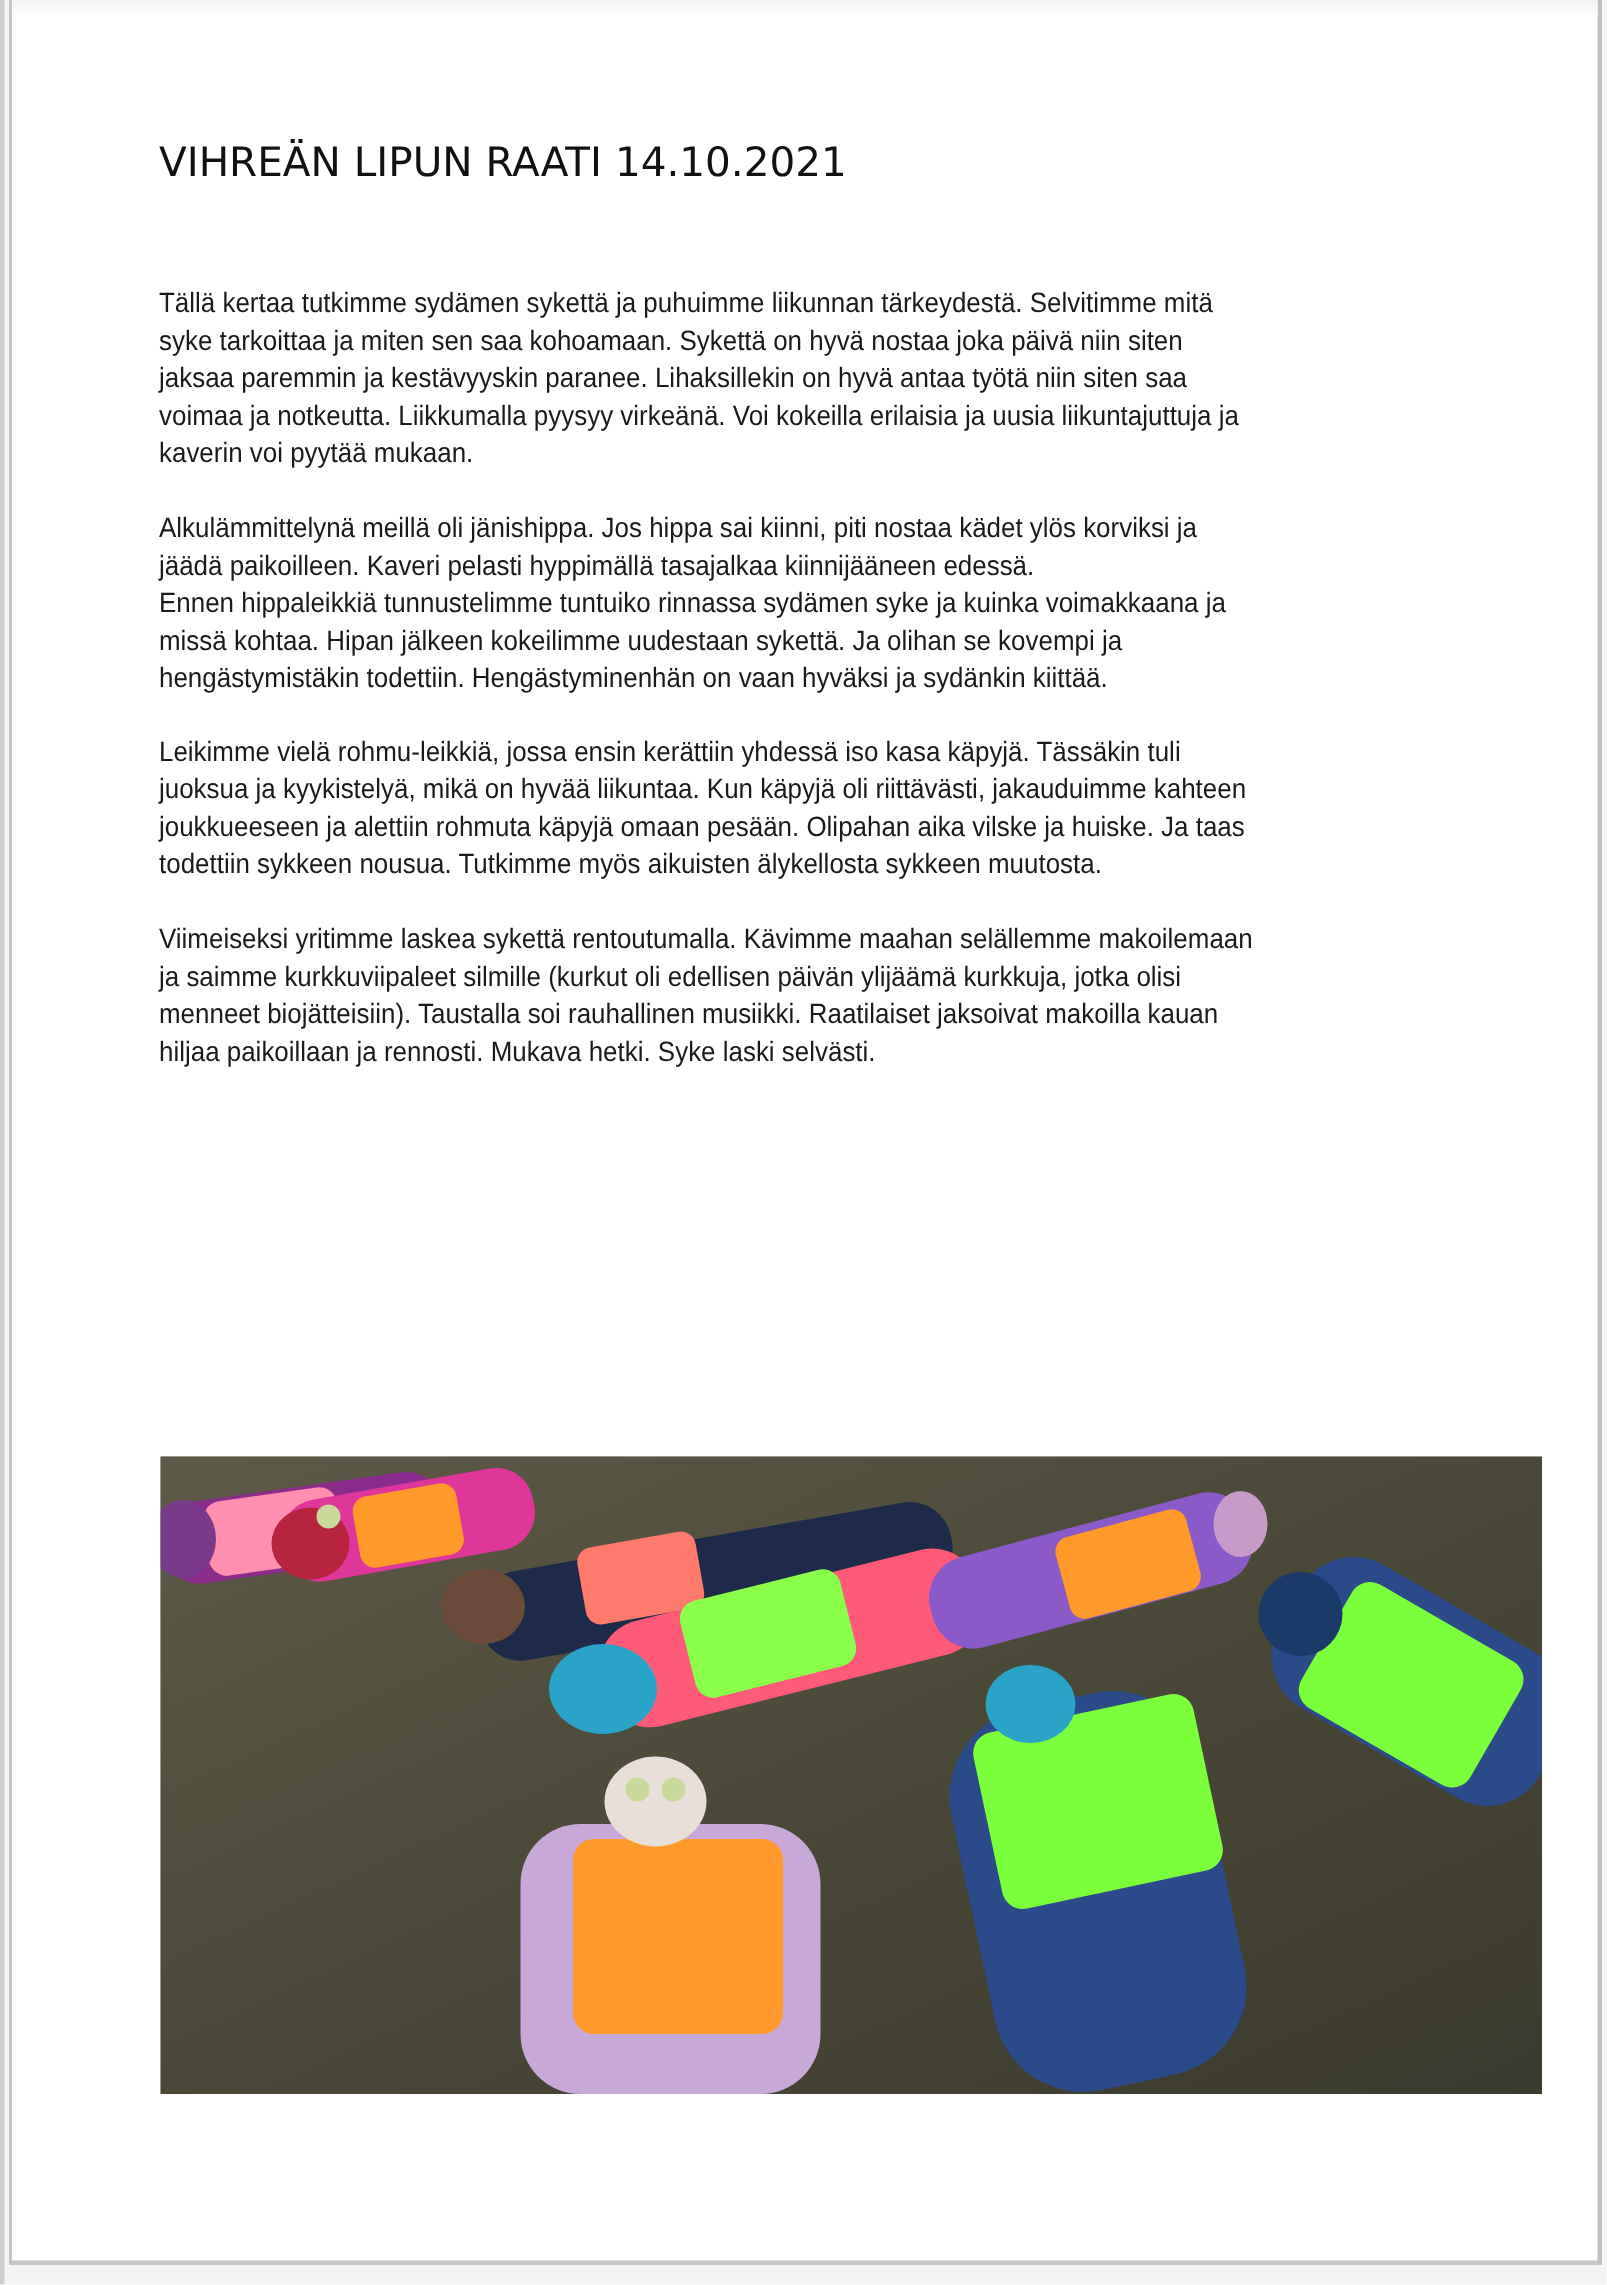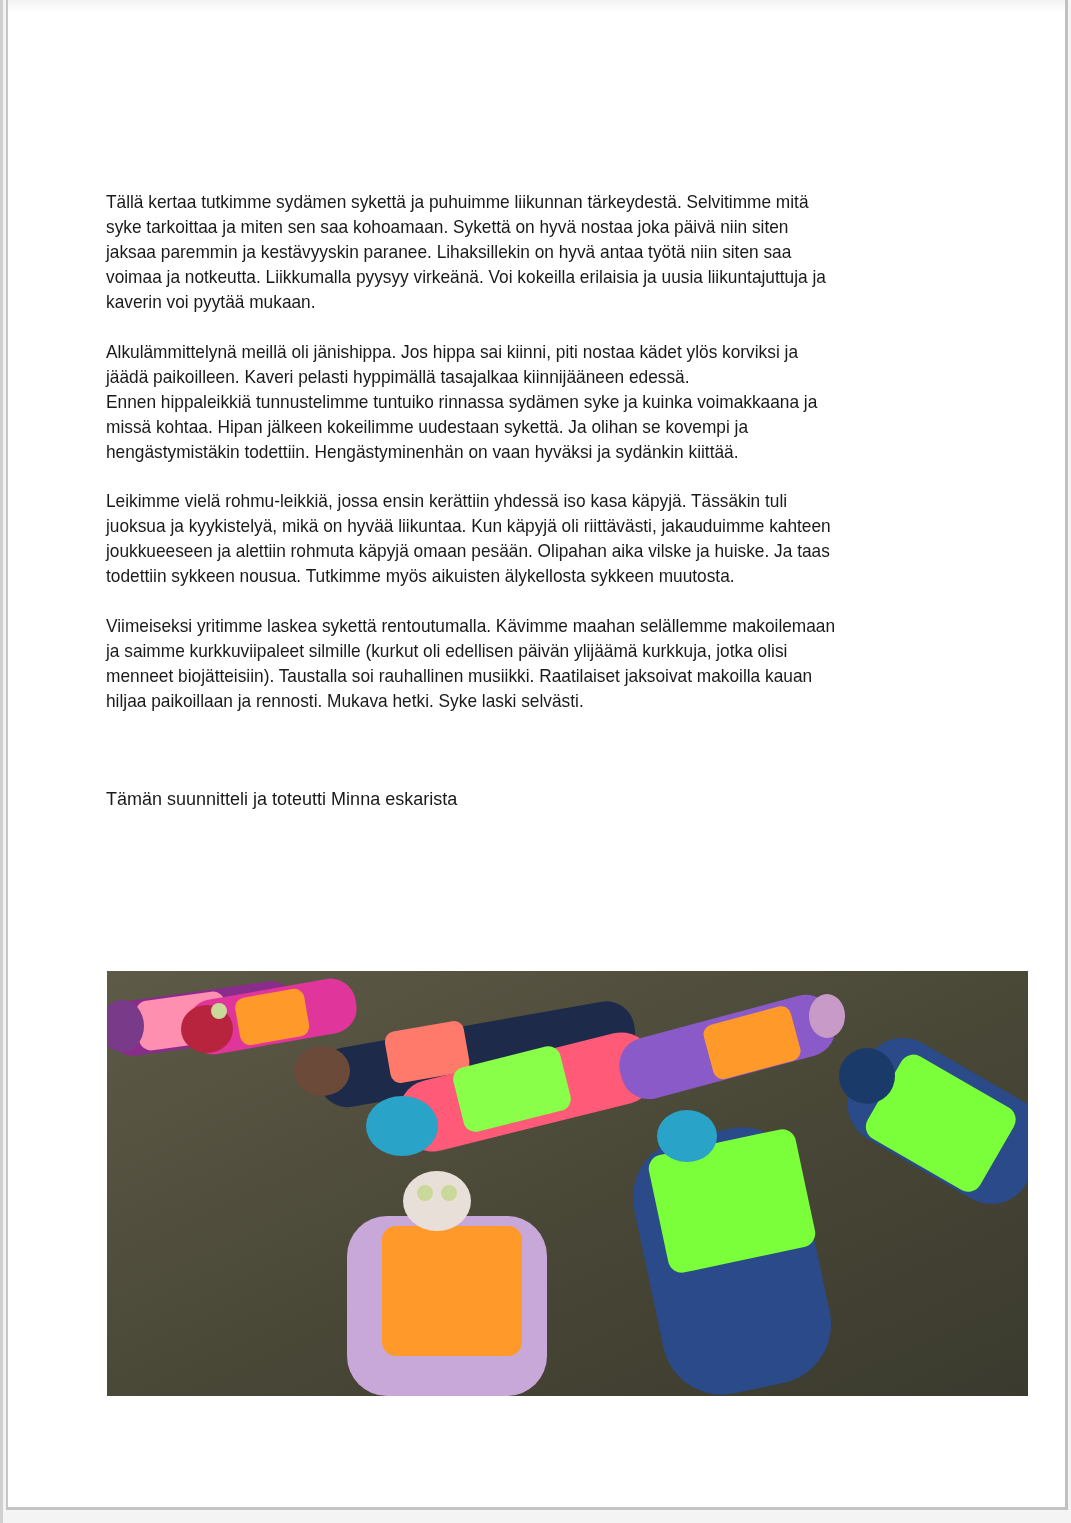--- a/index.html
+++ b/index.html
@@ -41,39 +41,39 @@
     position: absolute; left: 99px; top: 971px; width: 921px; height: 425px; overflow: hidden;
     background: #4b4a3c;
   }
   .photo svg { display: block; }
 </style>
 </head>
 <body>
 
 <div class="left-rule"></div>
 <div class="page">
+  <h1 class="title">VIHREÄN LIPUN RAATI 14.10.2021</h1>
   <p class="para" id="p1">Tällä kertaa tutkimme sydämen sykettä ja puhuimme liikunnan tärkeydestä. Selvitimme mitä
 syke tarkoittaa ja miten sen saa kohoamaan. Sykettä on hyvä nostaa joka päivä niin siten
 jaksaa paremmin ja kestävyyskin paranee. Lihaksillekin on hyvä antaa työtä niin siten saa
 voimaa ja notkeutta. Liikkumalla pyysyy virkeänä. Voi kokeilla erilaisia ja uusia liikuntajuttuja ja
 kaverin voi pyytää mukaan.</p>
   <p class="para" id="p2">Alkulämmittelynä meillä oli jänishippa. Jos hippa sai kiinni, piti nostaa kädet ylös korviksi ja
 jäädä paikoilleen. Kaveri pelasti hyppimällä tasajalkaa kiinnijääneen edessä.
 Ennen hippaleikkiä tunnustelimme tuntuiko rinnassa sydämen syke ja kuinka voimakkaana ja
 missä kohtaa. Hipan jälkeen kokeilimme uudestaan sykettä. Ja olihan se kovempi ja
 hengästymistäkin todettiin. Hengästyminenhän on vaan hyväksi ja sydänkin kiittää.</p>
   <p class="para" id="p3">Leikimme vielä rohmu-leikkiä, jossa ensin kerättiin yhdessä iso kasa käpyjä. Tässäkin tuli
 juoksua ja kyykistelyä, mikä on hyvää liikuntaa. Kun käpyjä oli riittävästi, jakauduimme kahteen
 joukkueeseen ja alettiin rohmuta käpyjä omaan pesään. Olipahan aika vilske ja huiske. Ja taas
 todettiin sykkeen nousua. Tutkimme myös aikuisten älykellosta sykkeen muutosta.</p>
   <p class="para" id="p4">Viimeiseksi yritimme laskea sykettä rentoutumalla. Kävimme maahan selällemme makoilemaan
 ja saimme kurkkuviipaleet silmille (kurkut oli edellisen päivän ylijäämä kurkkuja, jotka olisi
 menneet biojätteisiin). Taustalla soi rauhallinen musiikki. Raatilaiset jaksoivat makoilla kauan
 hiljaa paikoillaan ja rennosti. Mukava hetki. Syke laski selvästi.</p>
-  <p class="credit">Tämän suunnitteli ja toteutti Minna eskarista</p>
 
   <div class="photo" title="Children in colorful outdoor clothes and reflective safety vests lying on their backs on the ground with cucumber slices on their eyes">
     <svg width="921" height="425" viewBox="0 0 921 425">
       <defs>
         <linearGradient id="ground" x1="0" y1="0" x2="1" y2="1">
           <stop offset="0" stop-color="#5e5a48"></stop>
           <stop offset="0.5" stop-color="#4a4837"></stop>
           <stop offset="1" stop-color="#3a3a2e"></stop>
         </linearGradient>
       </defs>

